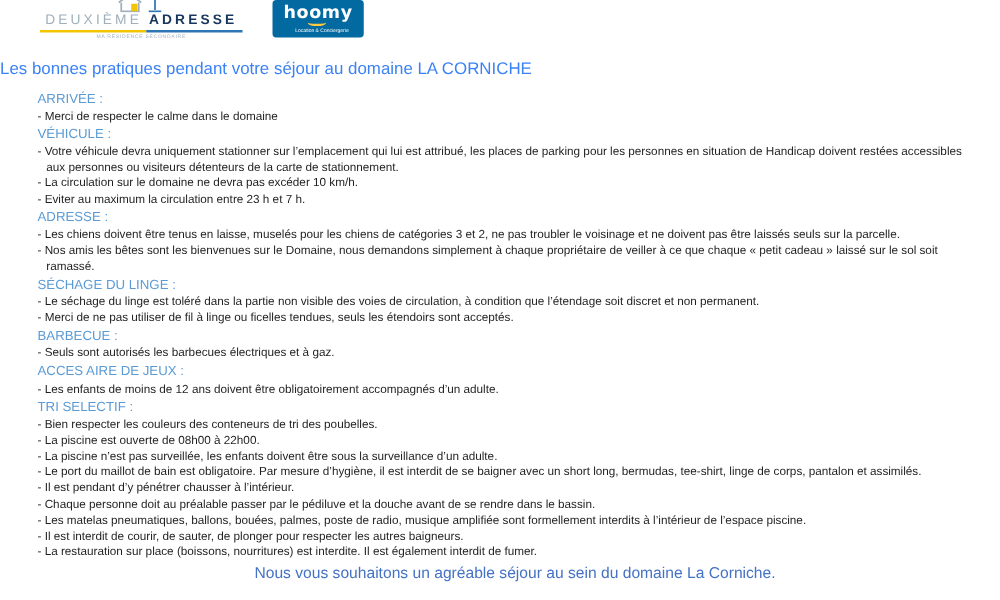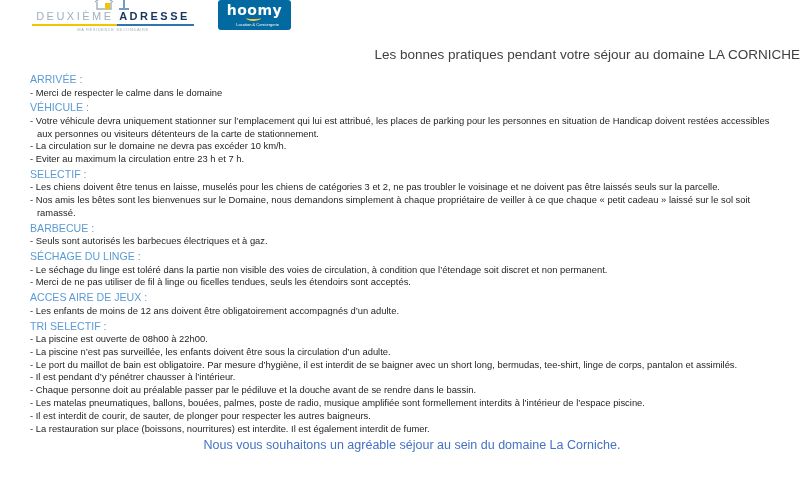--- a/index.html
+++ b/index.html
@@ -25,21 +25,21 @@
   .logo-hoomy { width:73px; height:30px; background:#0369a1; border-radius:3px;
                 color:#ffffff; text-align:center; position:relative; }
   .hoomy-word { font-family:"DejaVu Sans", sans-serif; font-weight:bold;
                 font-size:14px; line-height:15px; margin-top:3px; letter-spacing:0.5px; }
   .hoomy-smile { position:absolute; left:50%; top:15px; width:15px; height:4px;
                  margin-left:-9px; border-bottom:2px solid #ffc83d; border-radius:50%; }
   .hoomy-tagline { font-size:8px; white-space:nowrap;
                    transform:scale(0.5); transform-origin:center top; margin-top:4px; }
 
   
-  .title { text-align:right; color:#404040; font-size:13.5px; font-weight:normal;
+  .title { text-align:left; color:#3b82f6; font-size:13.5px; font-weight:normal;
            margin:13px 0 0 0; }
 
   
   .content { padding:9px 26px 0 30px; }
   .sec-h { color:#5b9bd5; font-size:10.6px; font-weight:normal;
            margin:2px 0 0 0; line-height:13.5px; }
   .bullet { font-size:9.4px; color:#1f1f1f; margin:0; line-height:12.8px;
             padding-left:7px; text-indent:-7px; }
 
   
@@ -87,43 +87,44 @@
         <h2 class="sec-h">ARRIVÉE :</h2>
         <p class="bullet">- Merci de respecter le calme dans le domaine</p>
       </section>
       <section>
         <h2 class="sec-h">VÉHICULE :</h2>
         <p class="bullet">- Votre véhicule devra uniquement stationner sur l’emplacement qui lui est attribué, les places de parking pour les personnes en situation de Handicap doivent restées accessibles aux personnes ou visiteurs détenteurs de la carte de stationnement.</p>
         <p class="bullet">- La circulation sur le domaine ne devra pas excéder 10 km/h.</p>
         <p class="bullet">- Eviter au maximum la circulation entre 23 h et 7 h.</p>
       </section>
       <section>
-        <h2 class="sec-h">SELECTIF :</h2>
+        <h2 class="sec-h">ADRESSE :</h2>
         <p class="bullet">- Les chiens doivent être tenus en laisse, muselés pour les chiens de catégories 3 et 2, ne pas troubler le voisinage et ne doivent pas être laissés seuls sur la parcelle.</p>
         <p class="bullet">- Nos amis les bêtes sont les bienvenues sur le Domaine, nous demandons simplement à chaque propriétaire de veiller à ce que chaque « petit cadeau » laissé sur le sol soit ramassé.</p>
-      </section>
-      <section>
-        <h2 class="sec-h">BARBECUE :</h2>
-        <p class="bullet">- Seuls sont autorisés les barbecues électriques et à gaz.</p>
       </section>
       <section>
         <h2 class="sec-h">SÉCHAGE DU LINGE :</h2>
         <p class="bullet">- Le séchage du linge est toléré dans la partie non visible des voies de circulation, à condition que l’étendage soit discret et non permanent.</p>
         <p class="bullet">- Merci de ne pas utiliser de fil à linge ou ficelles tendues, seuls les étendoirs sont acceptés.</p>
       </section>
       <section>
+        <h2 class="sec-h">BARBECUE :</h2>
+        <p class="bullet">- Seuls sont autorisés les barbecues électriques et à gaz.</p>
+      </section>
+      <section>
         <h2 class="sec-h">ACCES AIRE DE JEUX :</h2>
         <p class="bullet">- Les enfants de moins de 12 ans doivent être obligatoirement accompagnés d’un adulte.</p>
       </section>
       <section>
         <h2 class="sec-h">TRI SELECTIF :</h2>
+        <p class="bullet">- Bien respecter les couleurs des conteneurs de tri des poubelles.</p>
       </section>
       <section>
         <p class="bullet">- La piscine est ouverte de 08h00 à 22h00.</p>
-        <p class="bullet">- La piscine n’est pas surveillée, les enfants doivent être sous la circulation d’un adulte.</p>
+        <p class="bullet">- La piscine n’est pas surveillée, les enfants doivent être sous la surveillance d’un adulte.</p>
         <p class="bullet">- Le port du maillot de bain est obligatoire. Par mesure d’hygiène, il est interdit de se baigner avec un short long, bermudas, tee-shirt, linge de corps, pantalon et assimilés.</p>
         <p class="bullet">- Il est pendant d’y pénétrer chausser à l’intérieur.</p>
         <p class="bullet">- Chaque personne doit au préalable passer par le pédiluve et la douche avant de se rendre dans le bassin.</p>
         <p class="bullet">- Les matelas pneumatiques, ballons, bouées, palmes, poste de radio, musique amplifiée sont formellement interdits à l’intérieur de l’espace piscine.</p>
         <p class="bullet">- Il est interdit de courir, de sauter, de plonger pour respecter les autres baigneurs.</p>
         <p class="bullet">- La restauration sur place (boissons, nourritures) est interdite. Il est également interdit de fumer.</p>
       </section>
     </main>
 
   <div class="footer">Nous vous souhaitons un agréable séjour au sein du domaine La Corniche.</div>

